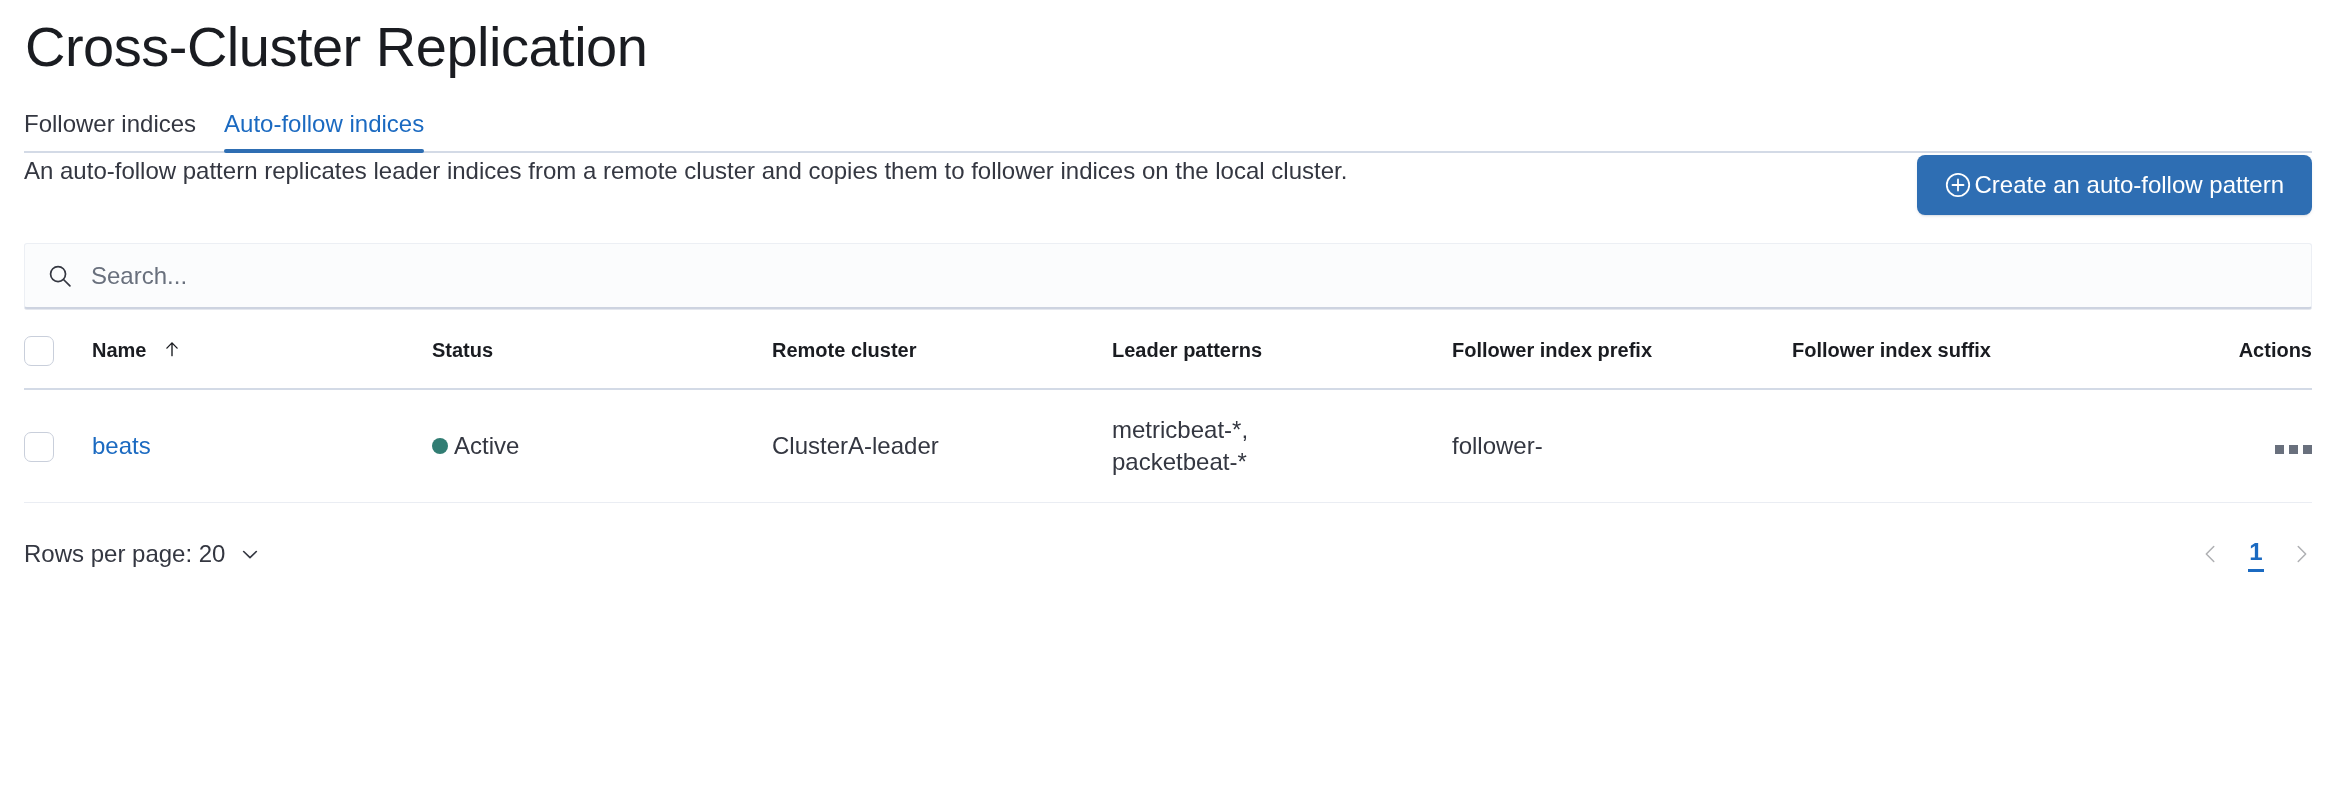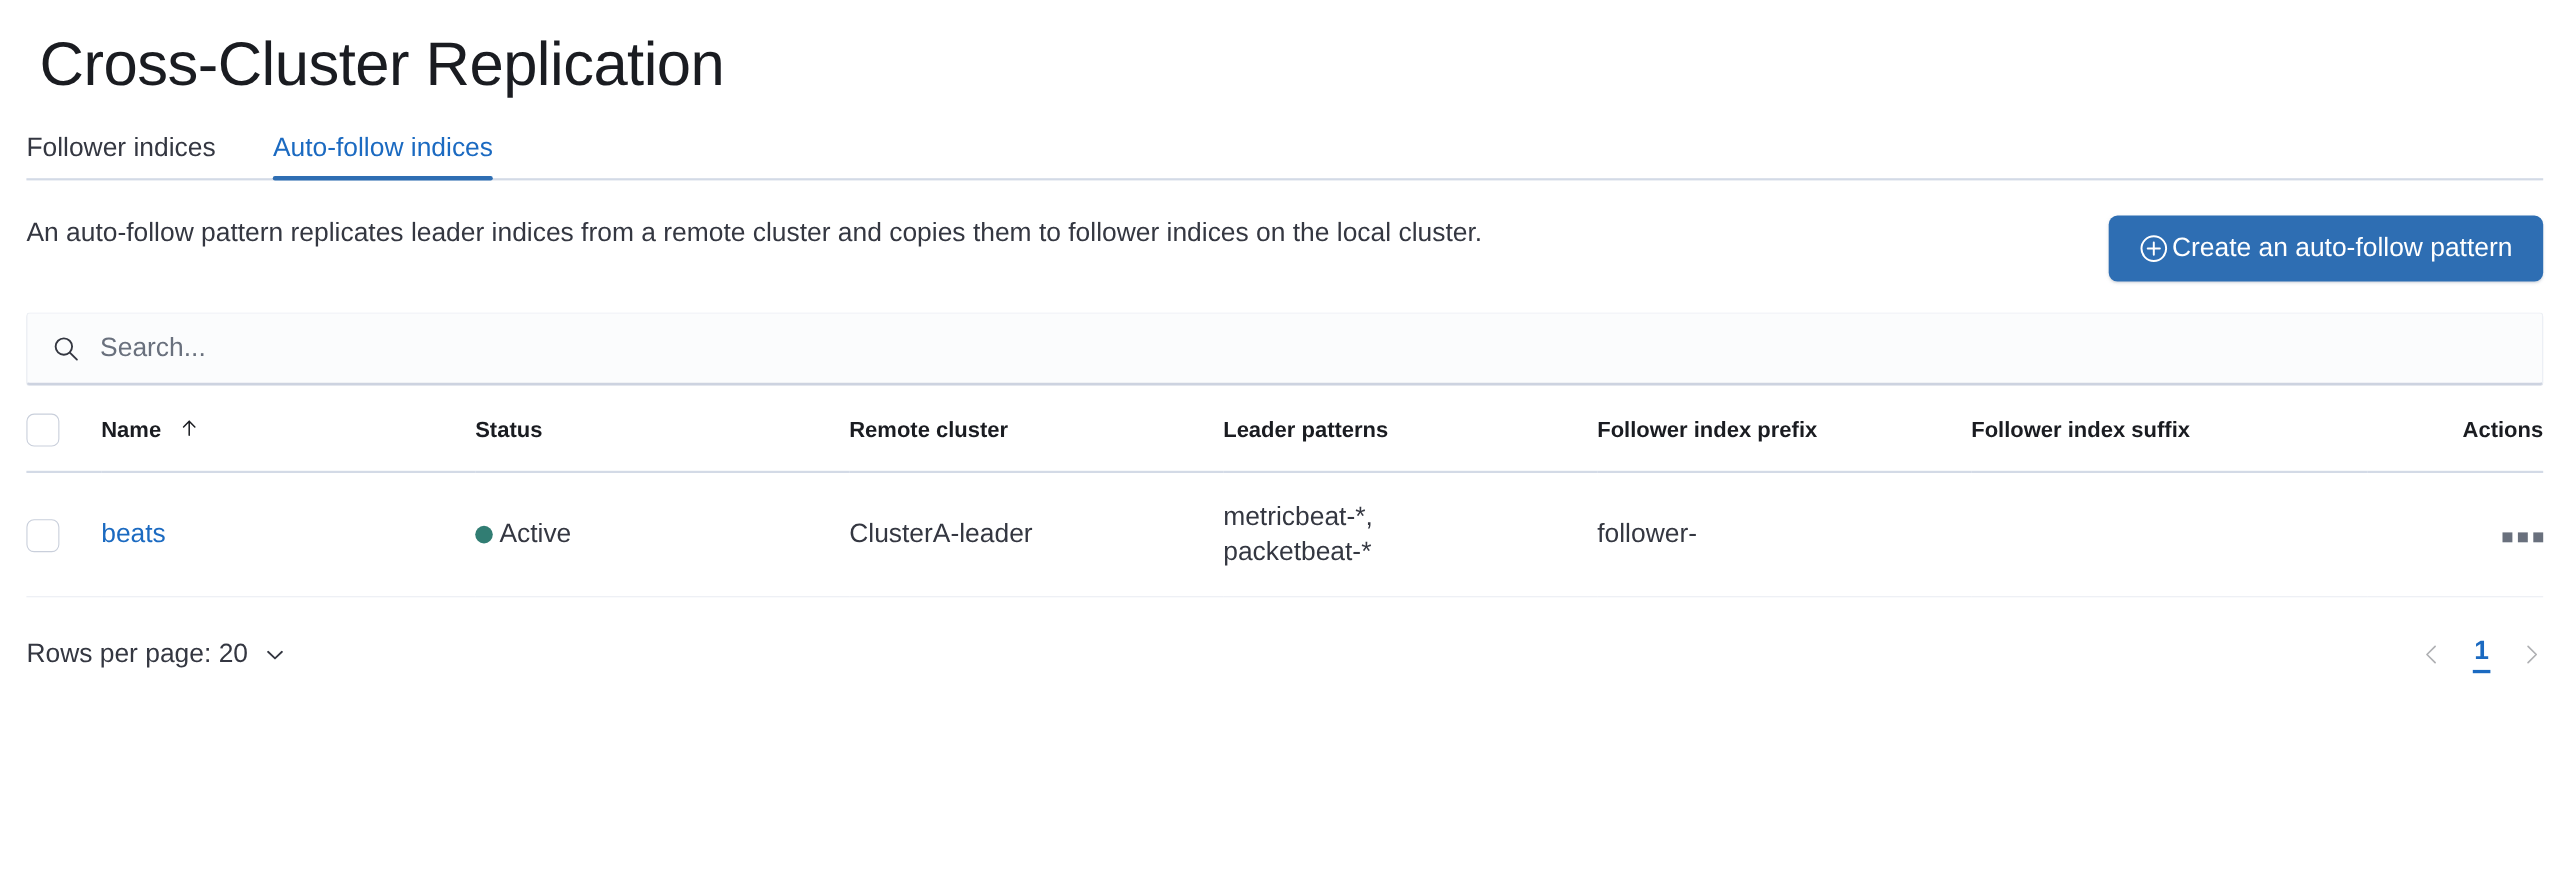--- a/index.html
+++ b/index.html
@@ -24,29 +24,29 @@
     padding: 0 24px;
   }
 
   
   .page-title {
     font-size: 56px;
     line-height: 64px;
     font-weight: 300;
     letter-spacing: -0.5px;
     color: #1a1c21;
-    margin: 12px;
+    margin: 1px;
     padding-top: 14px;
   }
 
   
   .tabs {
     display: flex;
     align-items: flex-end;
-    gap: 52px;
+    gap: 28px;
     margin-top: 26px;
     border-bottom: 2px solid #d3dae6;
     height: 46px;
   }
   .tab {
     position: relative;
     font-size: 24px;
     line-height: 30px;
     color: #343741;
     padding: 0 0 12px 0;
@@ -69,21 +69,20 @@
     height: 4px;
     background: #2e6eb3;
     border-radius: 2px;
   }
 
   
   .intro-row {
     display: flex;
     align-items: flex-start;
     justify-content: space-between;
-    margin-top: 30px;
     gap: 40px;
   }
   .intro-text {
     font-size: 24px;
     line-height: 36px;
     color: #343741;
     max-width: 1720px;
     font-weight: 400;
   }
   .create-btn {

